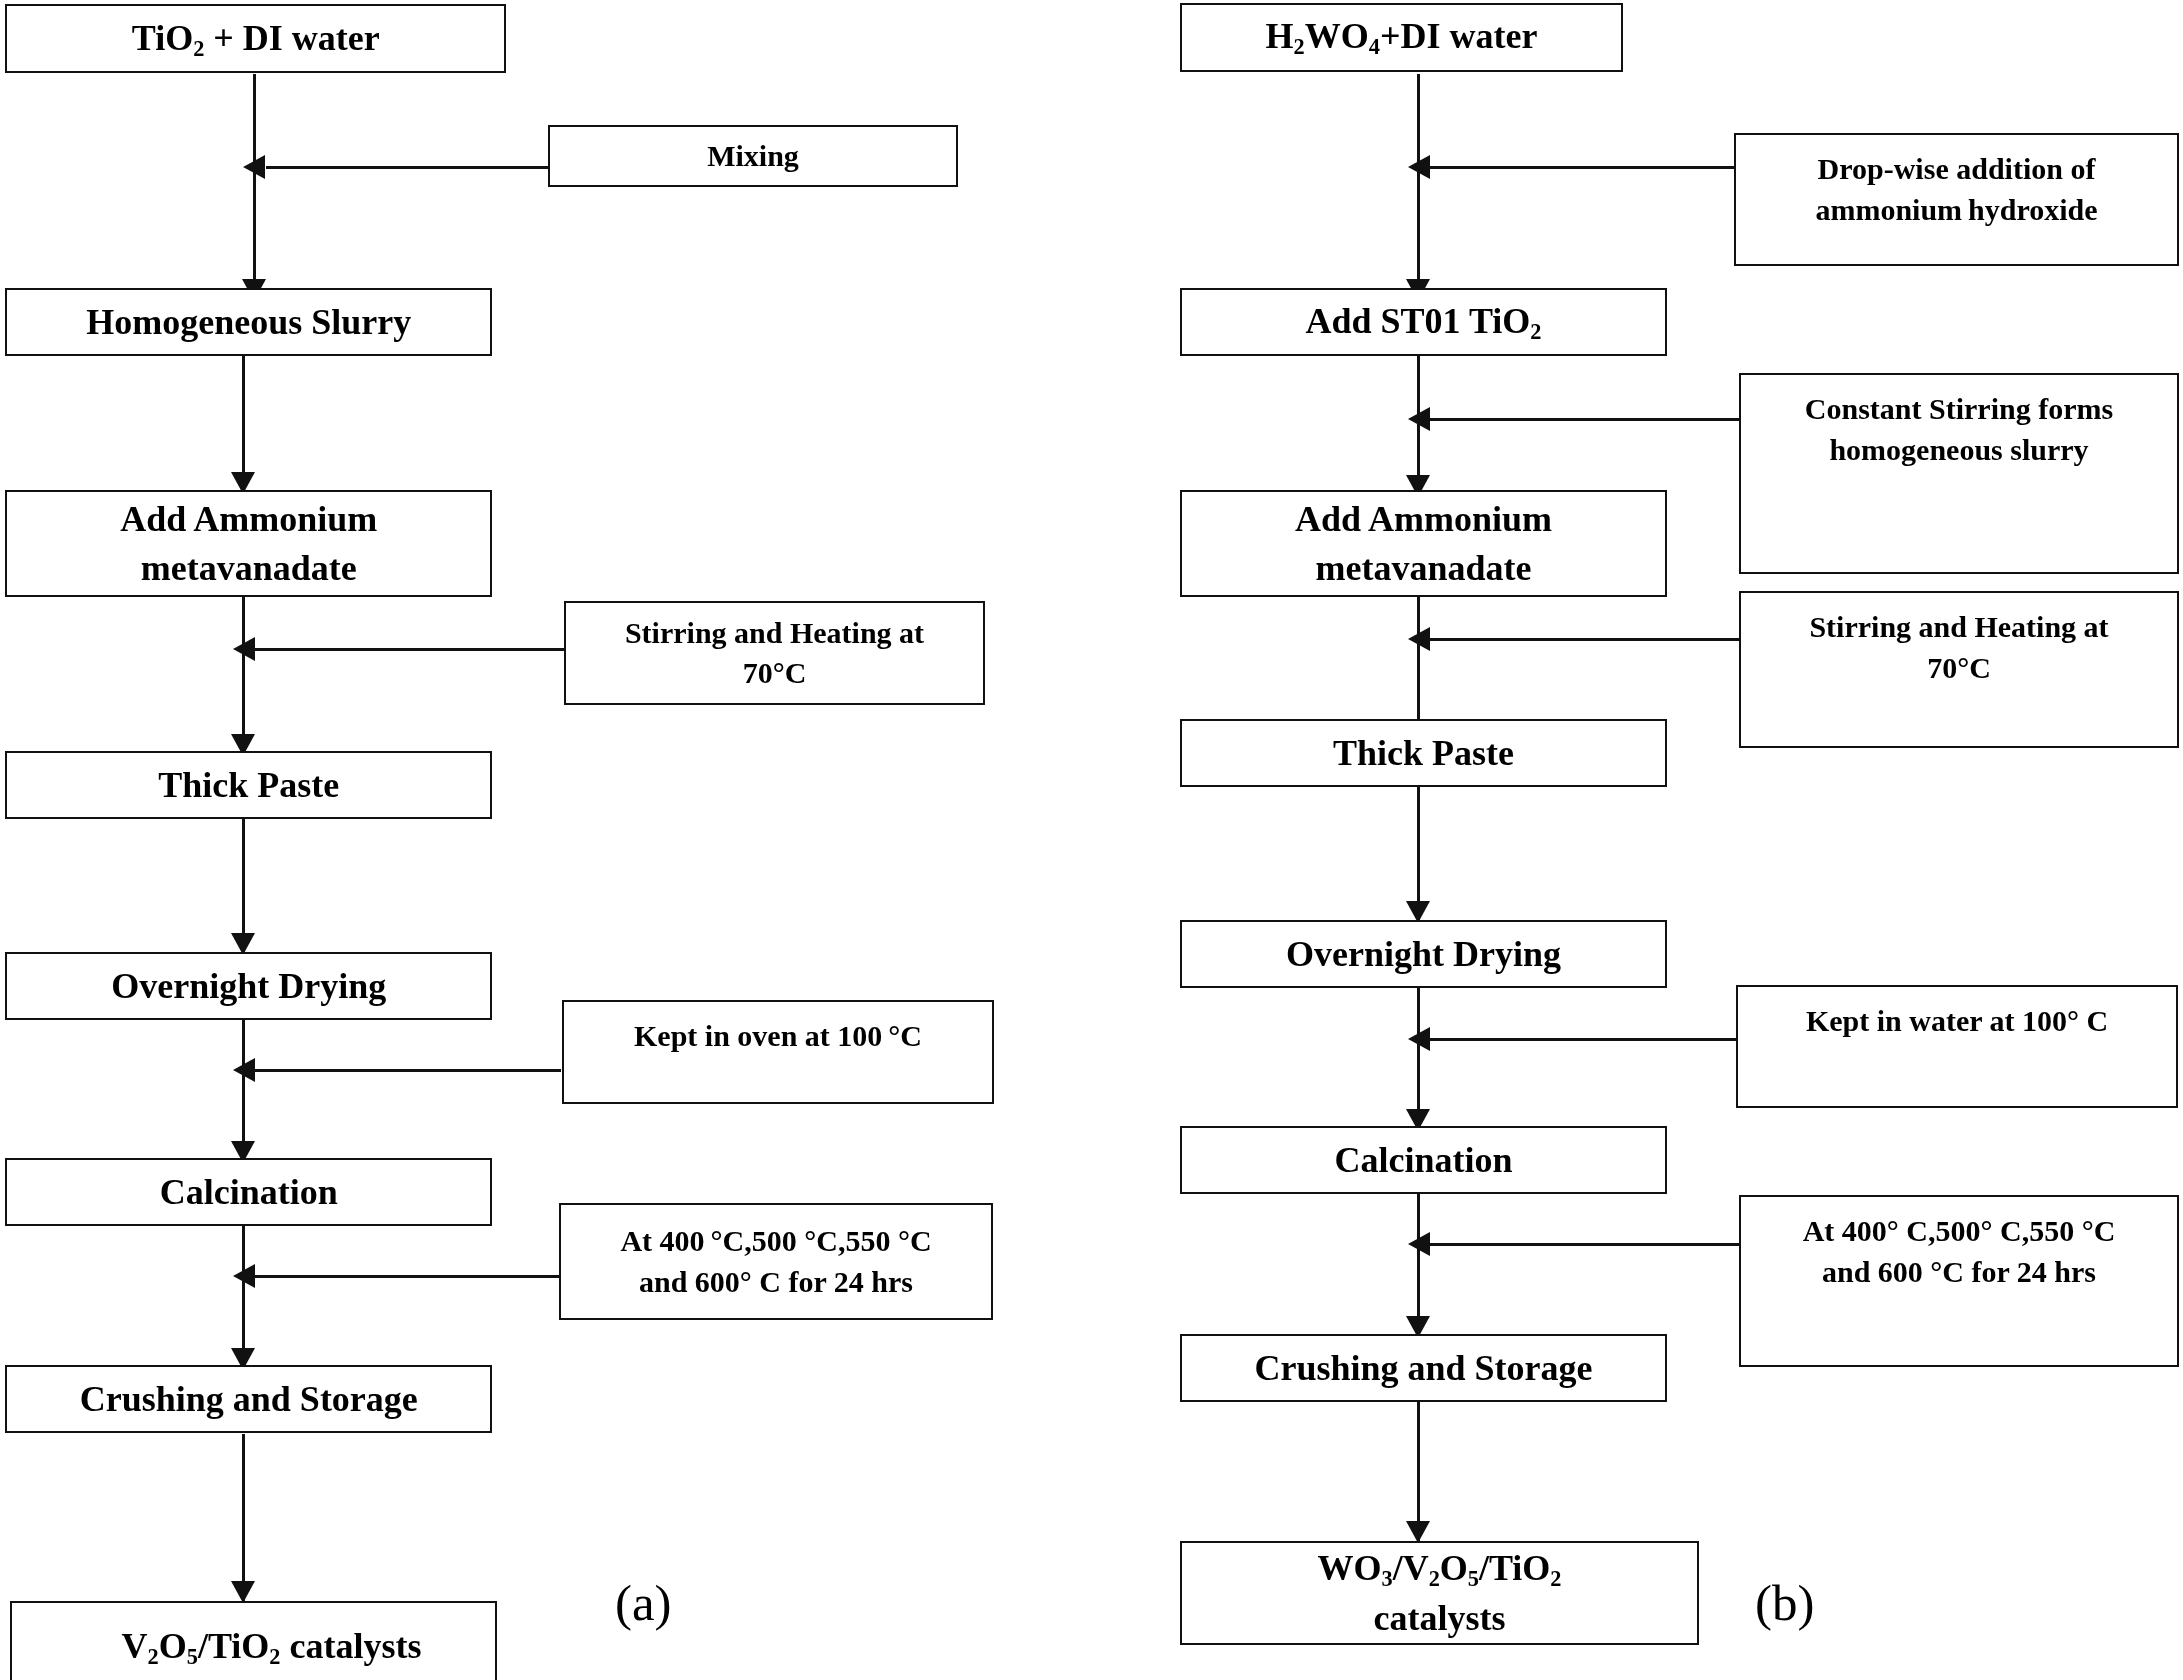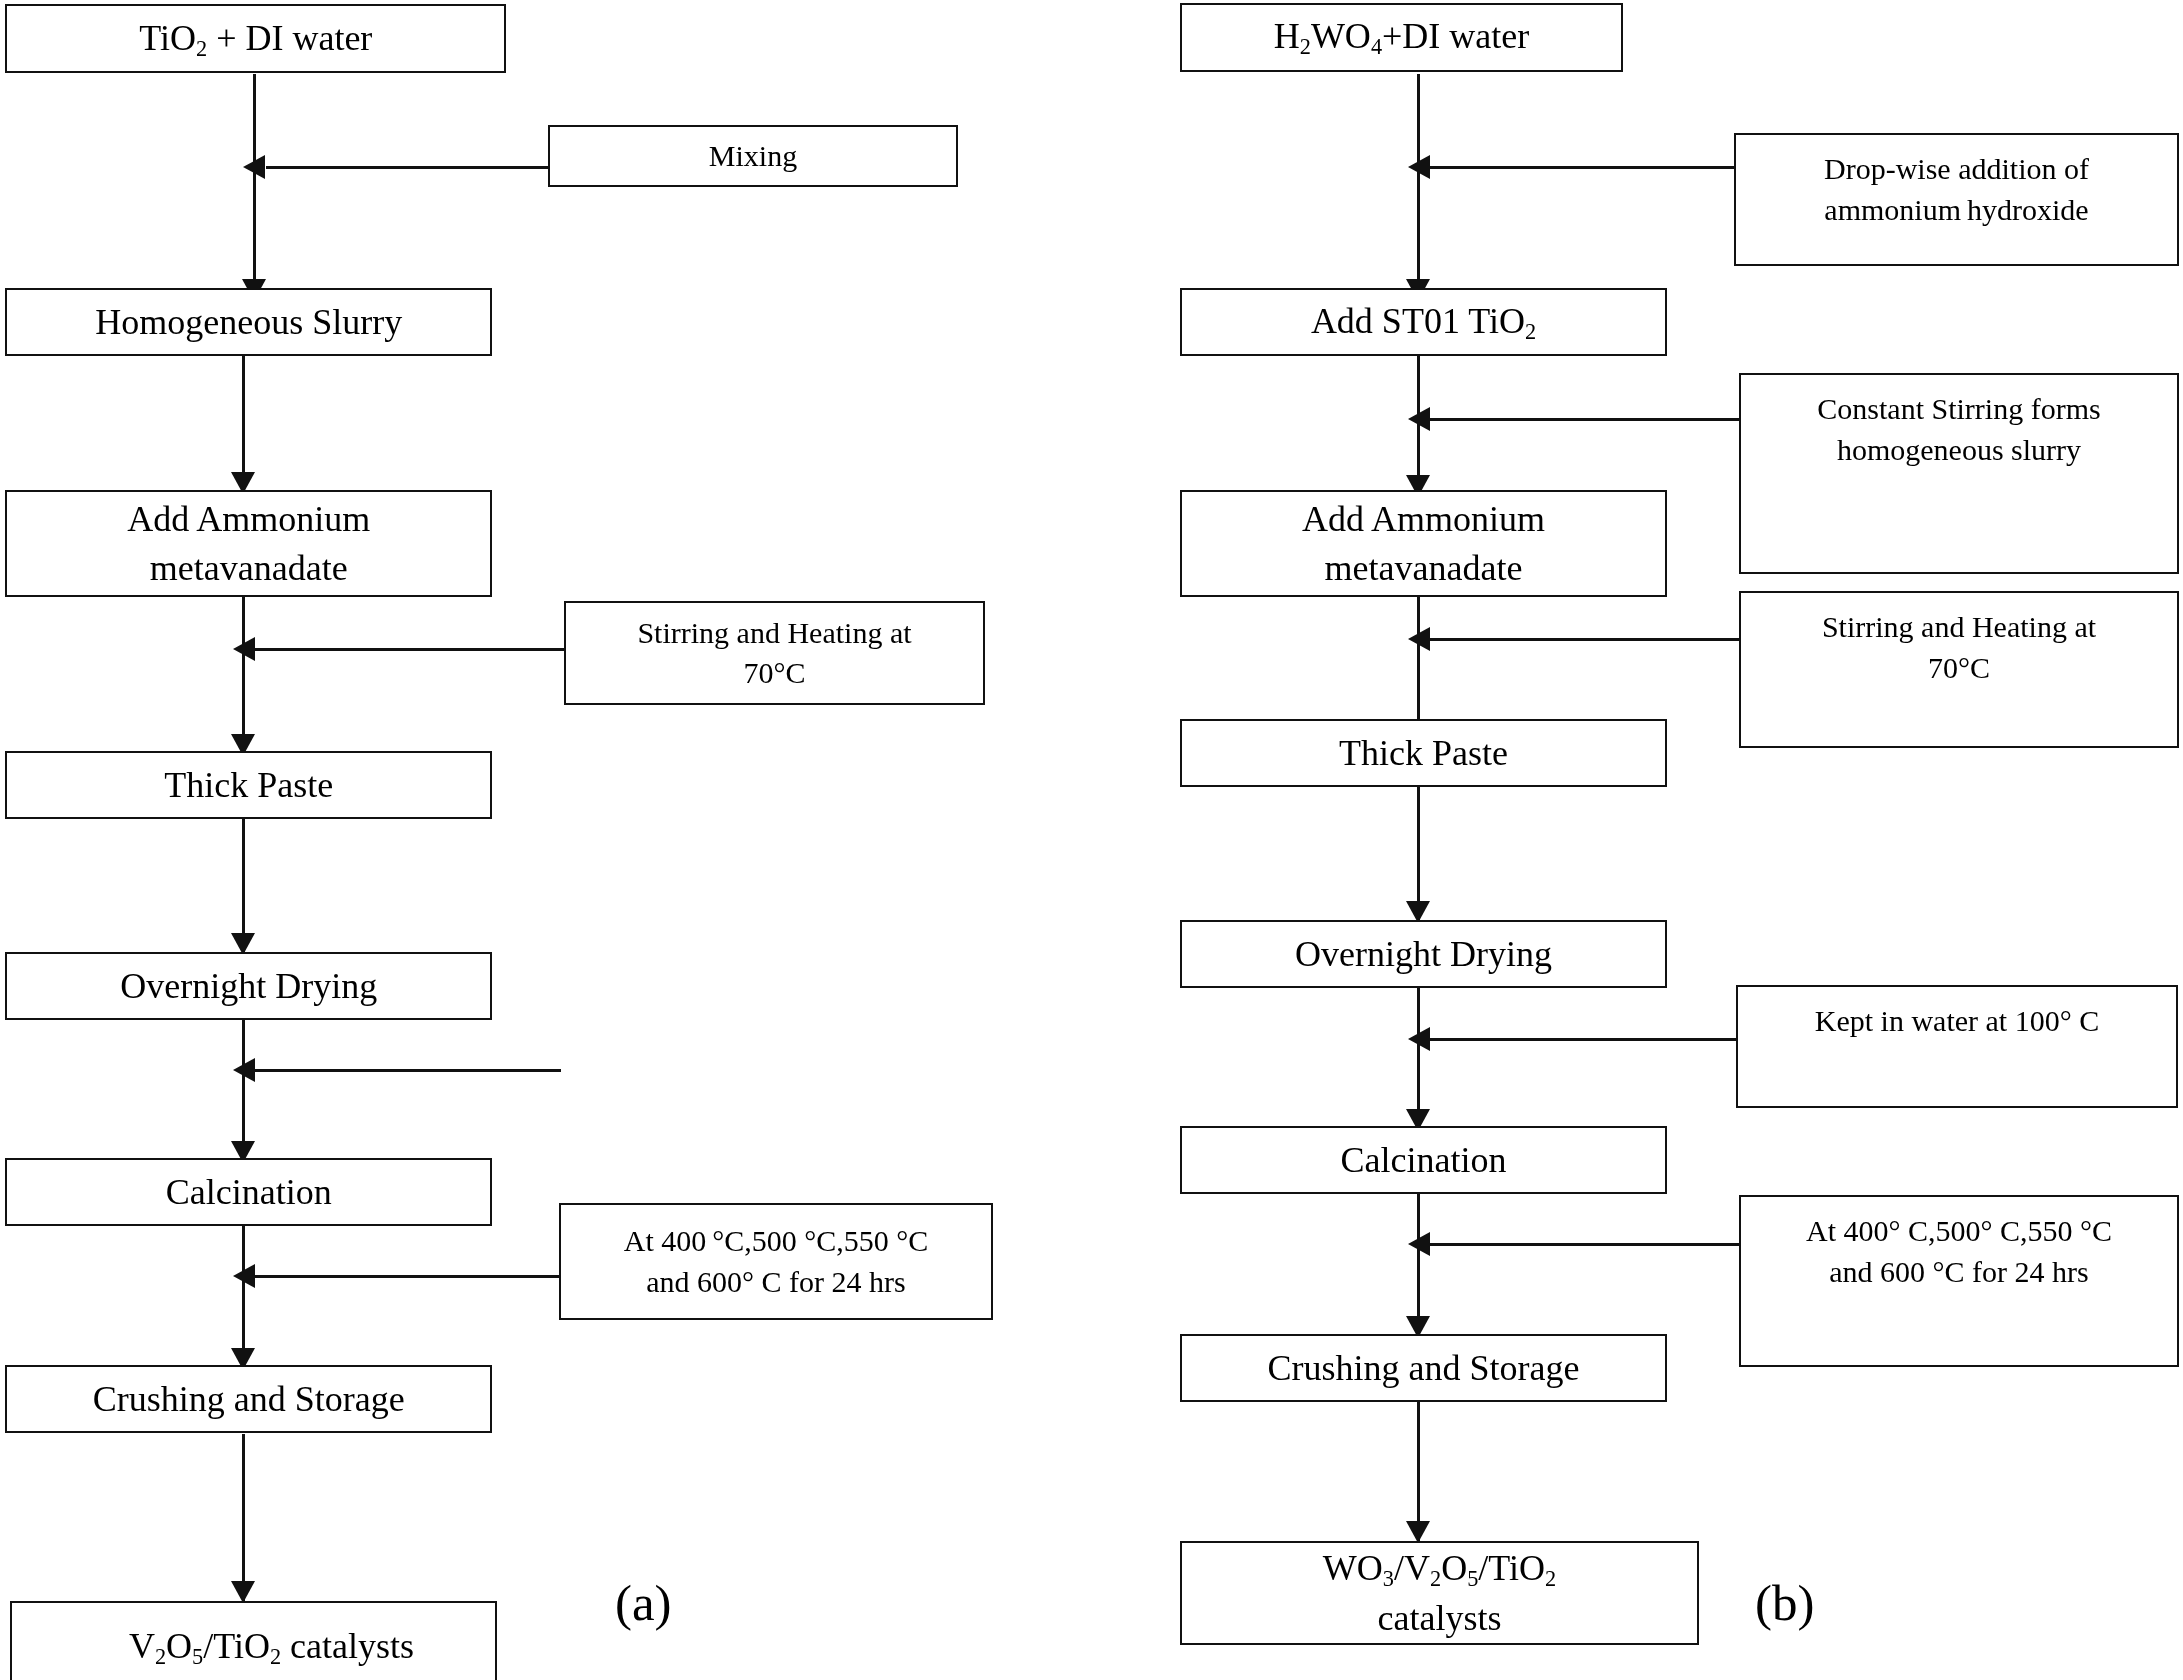--- a/index.html
+++ b/index.html
@@ -30,20 +30,21 @@
   }
   .node.topalign {
     align-items: flex-start;
     padding-top: 14px;
   }
   .node .txt {
     display: block;
     width: 100%;
     padding: 0 7.5px;
     box-sizing: border-box;
+    font-weight: bold;
   }
   .main-node { font-size: 36px; }
   .side-node { font-size: 30px; }
   sub { font-size: 0.62em; vertical-align: -0.28em; }
 
   
   .vline {
     position: absolute;
     width: 3.2px;
     background: #111111;
@@ -114,20 +115,23 @@
   <div class="vline" style="left:242px; top:819px; height:136px;"></div>
   <div class="arrow-down" style="left:231px; top:933px;"></div>
 
   <div class="node main-node" style="left:5.3px; top:952px; width:487px; height:68px;">
     <span class="txt">Overnight Drying</span>
   </div>
   <div class="vline" style="left:242px; top:1020px; height:144px;"></div>
   <div class="arrow-down" style="left:231px; top:1141px;"></div>
   <div class="arrow-left" style="left:233px; top:1058px;"></div>
   <div class="hline" style="left:255px; top:1069px; width:306px;"></div>
+  <div class="node side-node topalign" style="left:562px; top:1000px; width:432px; height:104px;">
+    <span class="txt">Kept in oven at 100 °C</span>
+  </div>
 
   <div class="node main-node" style="left:5.3px; top:1158px; width:487px; height:68px;">
     <span class="txt">Calcination</span>
   </div>
   <div class="vline" style="left:242px; top:1226px; height:144px;"></div>
   <div class="arrow-down" style="left:231px; top:1348px;"></div>
   <div class="arrow-left" style="left:233px; top:1264px;"></div>
   <div class="hline" style="left:255px; top:1275px; width:304px;"></div>
   <div class="node side-node" style="left:559px; top:1203px; width:434px; height:117px;">
     <span class="txt">At 400 °C,500&nbsp;°C,550&nbsp;°C<br>and 600° C for 24 hrs</span>

